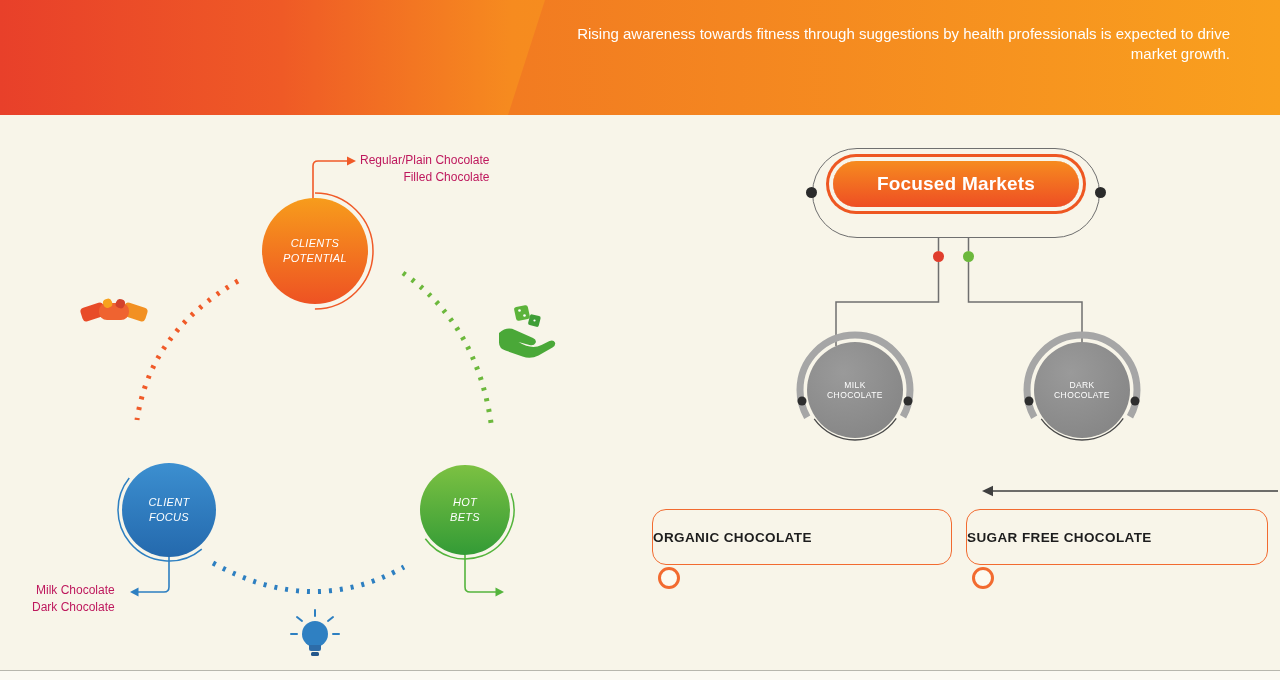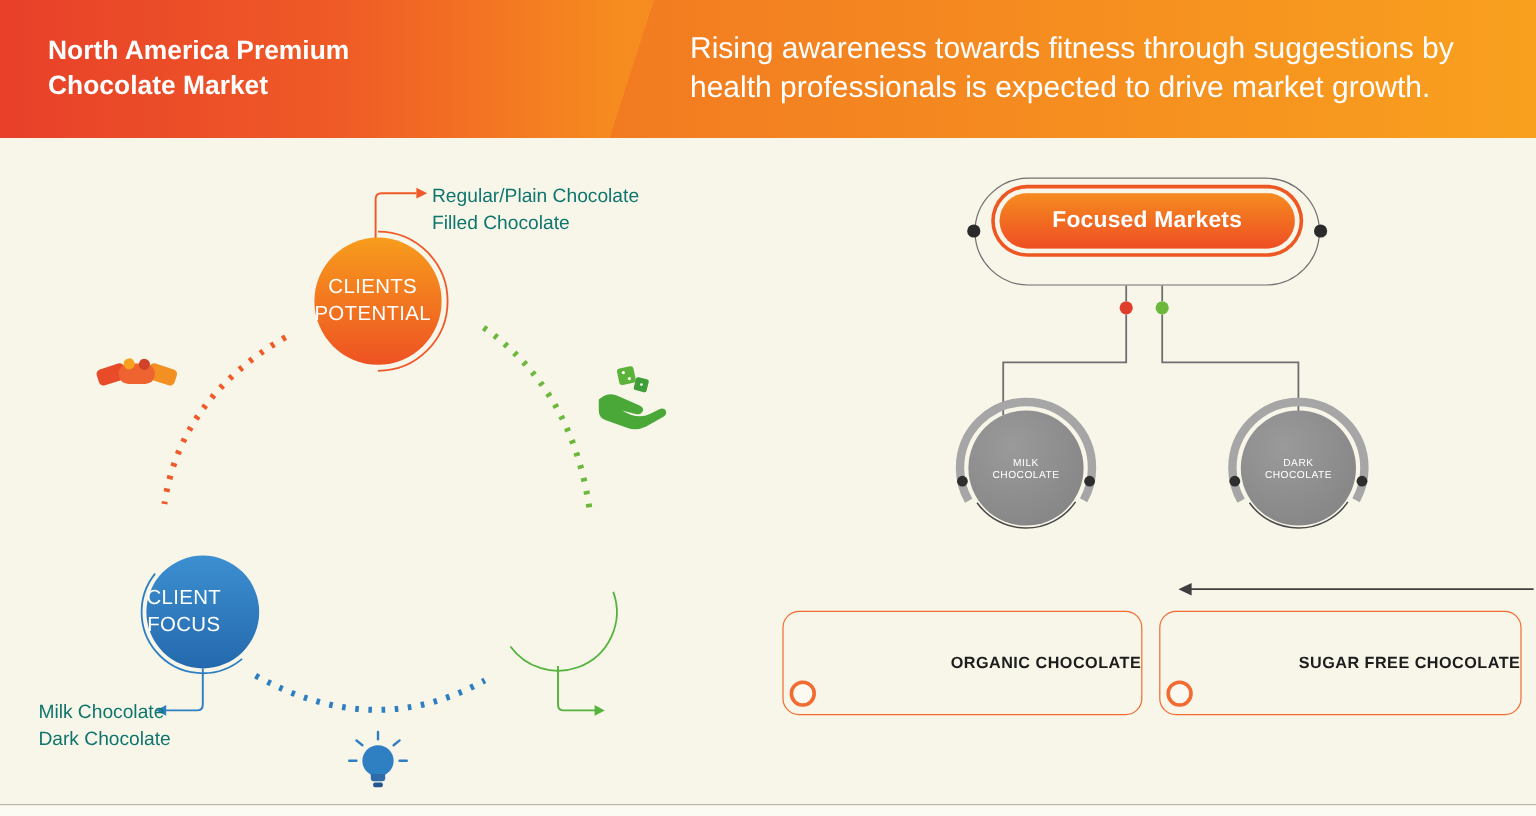--- a/index.html
+++ b/index.html
@@ -19,48 +19,48 @@
     position:absolute; inset:0;
     background:linear-gradient(to right,#f27b21 40%,#f9a01e 100%);
     clip-path:polygon(545px 0,1280px 0,1280px 115px,508px 115px);
   }
   .title{
     position:absolute; left:40px; top:28px; color:#fff;
     font-size:22px; line-height:1.3; font-weight:bold; white-space:pre-line;
   }
   .subtitle{
     position:absolute; left:575px; top:24px; width:655px; color:#fff;
-    font-size:25px; line-height:1.32;
+    font-size:15px; line-height:1.32;text-align:right;
   }
 
   
   .bottom-strip{
     position:absolute; left:0; top:670px; width:1280px; height:10px;
     background:#fbfaf3; border-top:1px solid #b7b7ae; z-index:1;
   }
 
   
   .deco{ position:absolute; left:0; top:0; width:1280px; height:680px; z-index:2; pointer-events:none; }
 
   
   .node{
     position:absolute; border-radius:50%; color:#fff; z-index:3;
-    display:flex; align-items:center; text-align:center;
-    white-space:pre-line; font-size:17px; line-height:1.35; letter-spacing:.3px;
+    display:flex; align-items:center; justify-content:center; text-align:center;
+    white-space:pre-line; font-size:11px; line-height:1.35; letter-spacing:.3px;font-style:italic;
   }
   .node-cp{ left:262px; top:198px; width:106px; height:106px;
     background:linear-gradient(180deg,#f79c1c,#ee5223); }
   .node-cf{ left:122px; top:463px; width:94px; height:94px;
     background:linear-gradient(180deg,#3c8fd0,#2469ad); }
   .node-hb{ left:420px; top:465px; width:90px; height:90px;
     background:linear-gradient(180deg,#7cc142,#339b36); }
 
   .annot{
-    position:absolute; color:#0f766e; font-size:16px; line-height:1.45;
-    white-space:pre-line; z-index:3;
+    position:absolute; color:#be185d; font-size:12px; line-height:1.45;
+    white-space:pre-line; z-index:3;text-align:right;
   }
   .annot-cp{ left:360px; top:152px; }
   .annot-cf{ left:32px;  top:582px; }
   .annot-hb{ left:505px; top:582px; }
 
   
   .stadium{
     position:absolute; left:812px; top:148px; width:288px; height:90px;
     border:1.5px solid #6f6f6f; border-radius:45px; z-index:3;
   }
@@ -89,42 +89,40 @@
   }
   .gn-milk{ left:807px; top:342px; }
   .gn-dark{ left:1034px; top:342px; }
 
   
   .opp-title{
     position:absolute; left:650px; top:482px; z-index:3;
     color:#3f3f3f; font-size:17px; font-weight:600; letter-spacing:.5px;
   }
   .opp-box{
-    position:absolute; top:509px; height:87px; border:1.6px solid #f26b30;
+    position:absolute; top:509px; height:56px; border:1.6px solid #f26b30;
     border-radius:14px; z-index:3;
-    display:flex; align-items:center; justify-content:flex-end;
+    display:flex; align-items:center; justify-content:flex-start;
     color:#1d1d1d; font-size:13.5px; font-weight:bold; letter-spacing:.4px;
   }
   .opp-1{ left:652px; width:300px; }
   .opp-2{ left:966px; width:302px; }
   .corner{
     position:absolute; left:5px; top:57px; width:16px; height:16px;
     border:3px solid #f26b30; border-radius:50%; background:#fcfaf0;
     box-sizing:content-box;
   }
 </style>
 </head>
 <body>
 
 <div class="stage">
 
   <header class="header">
     <div class="header-accent"></div>
-    <h1 class="title">North America Premium
-Chocolate Market</h1>
     <p class="subtitle">Rising awareness towards fitness through suggestions by health professionals is expected to drive market growth.</p>
   </header>
 
   <div class="bottom-strip"></div>
 
   <svg class="deco" viewBox="0 0 1280 680" xmlns="http://www.w3.org/2000/svg">
 
     <g fill="none" stroke-width="5" stroke-dasharray="3 8">
       <path d="M238 281 Q150 332 137 420" stroke="#f05a28"></path>
       <path d="M403 273 Q479 326 492 430" stroke="#6cb83c"></path>
@@ -204,20 +202,24 @@
   </svg>
 
   <div class="node node-cp">
     <span>CLIENTS
 POTENTIAL</span>
   </div>
   <div class="node node-cf">
     <span>CLIENT
 FOCUS</span>
   </div>
+  <div class="node node-hb">
+    <span>HOT
+BETS</span>
+  </div>
 
   <div class="annot annot-cp">Regular/Plain Chocolate
 Filled Chocolate</div>
   <div class="annot annot-cf">Milk Chocolate
 Dark Chocolate</div>
 
   <div class="stadium"></div>
   <div class="stadium-dot sd-left"></div>
   <div class="stadium-dot sd-right"></div>
   <div class="pill">

